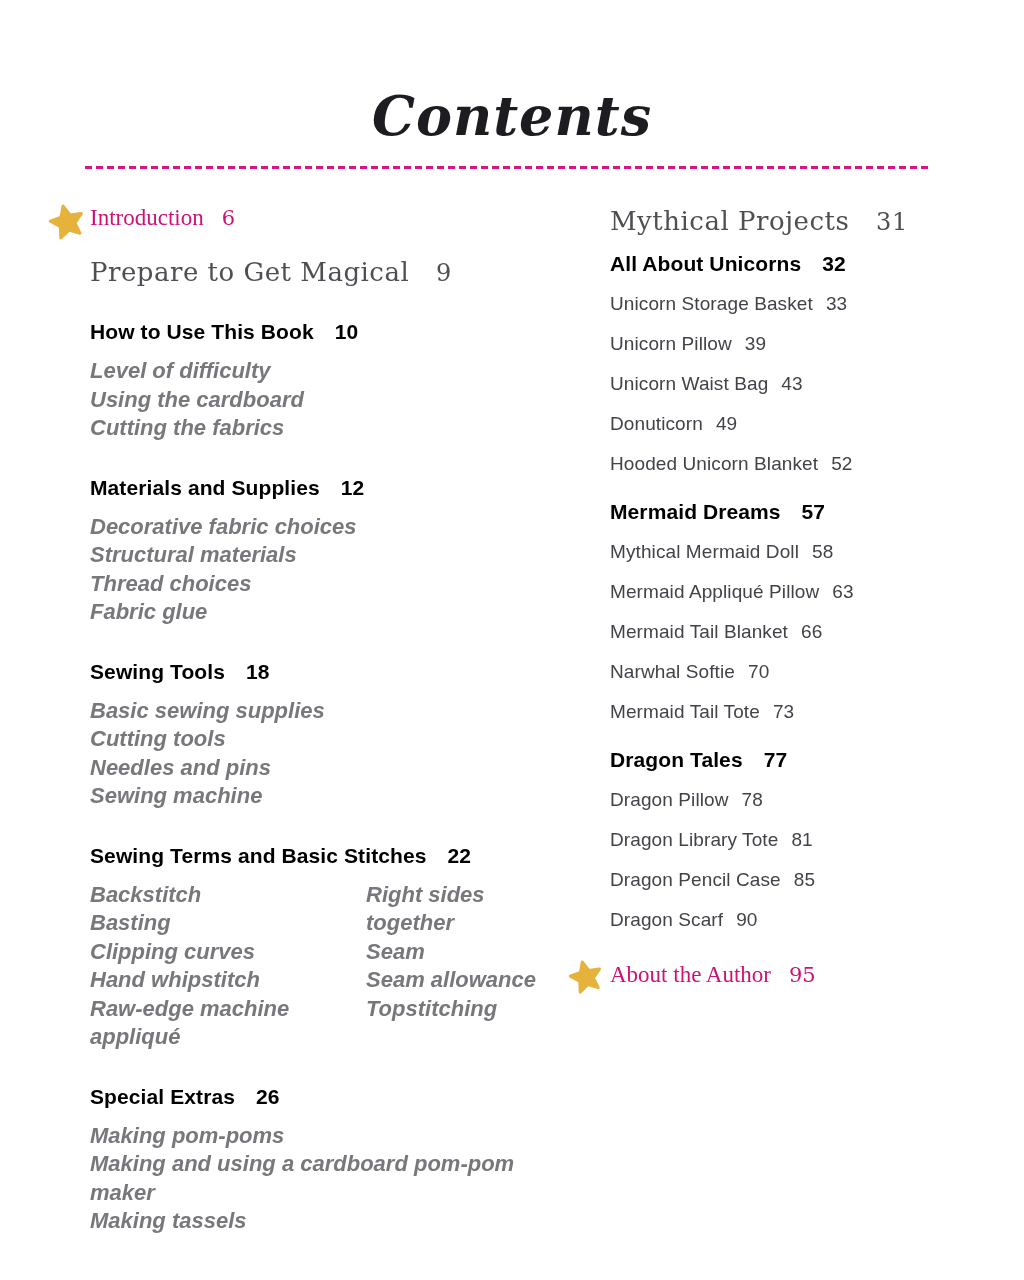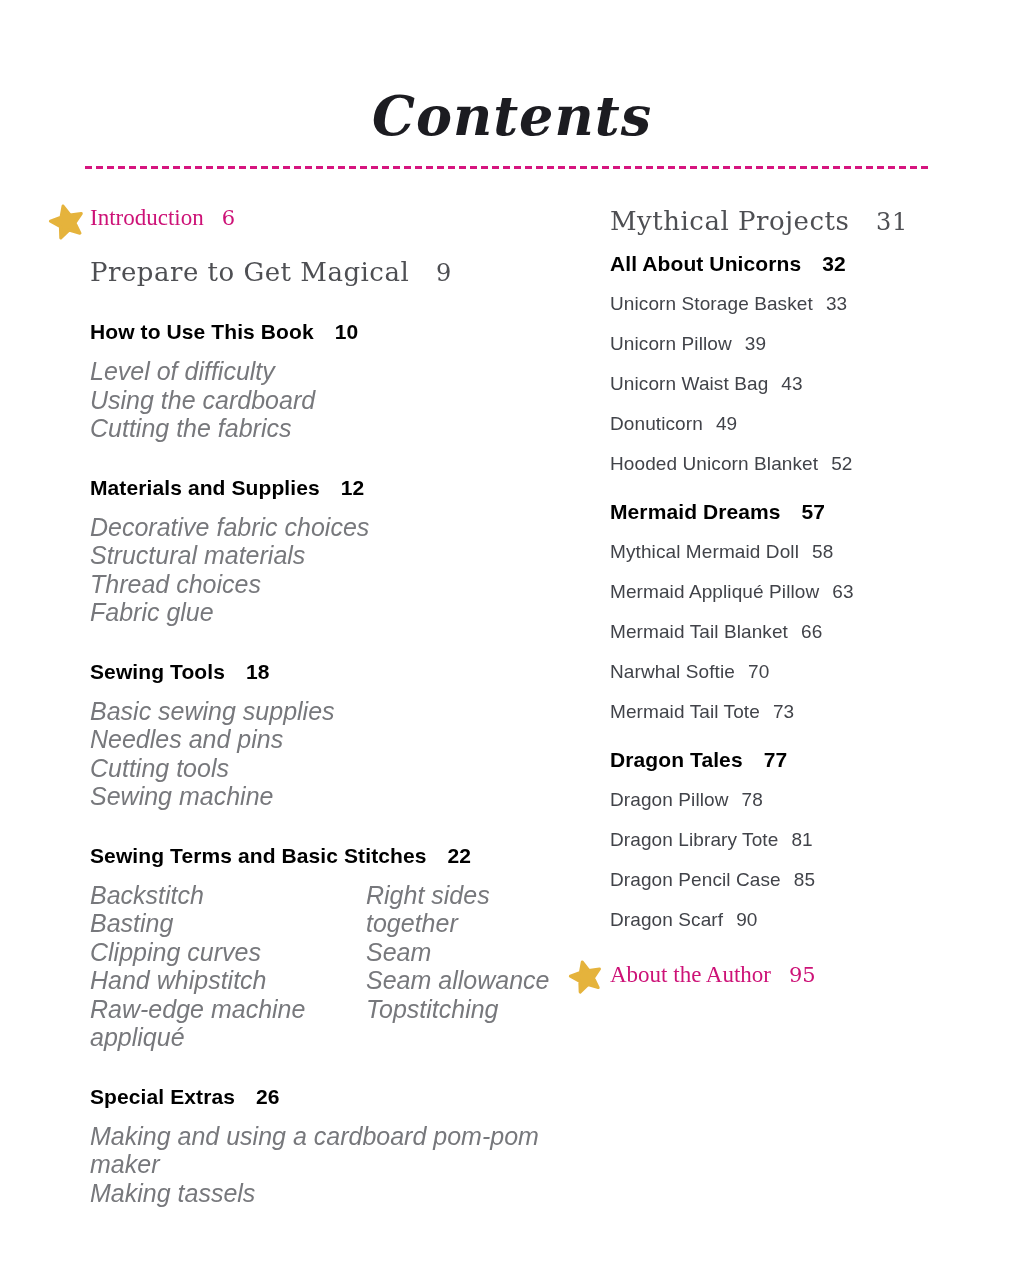--- a/index.html
+++ b/index.html
@@ -90,23 +90,24 @@
     letter-spacing: 0.1px;
   }
   .section-heading .pg { margin-left: 15px; }
   .sub-list {
     list-style: none;
     margin: 13px 0 0 0;
     padding: 0;
   }
   .sub-list li {
     font-style: italic;
-    font-size: 25px;
+    font-size: 22px;
     line-height: 28.5px;
     color: #77787c;
+    font-weight: bold;
   }
   .stitch-cols { display: flex; margin-top: 13px; gap: 36px; }
   .stitch-cols .sub-list { margin-top: 0; }
   .stitch-cols .sub-list.first { width: 240px; flex: none; }
   .proj-list {
     list-style: none;
     margin: 8px 0 0 0;
     padding: 0;
   }
   .proj-list li {
@@ -163,22 +164,22 @@
       <li>Thread choices</li>
       <li>Fabric glue</li>
     </ul>
 
     <div class="section-heading">
       <span>Sewing Tools</span>
       <span class="pg">18</span>
     </div>
     <ul class="sub-list">
       <li>Basic sewing supplies</li>
+      <li>Cutting tools</li>
       <li>Needles and pins</li>
-      <li>Cutting tools</li>
       <li>Sewing machine</li>
     </ul>
 
     <div class="section-heading">
       <span>Sewing Terms and Basic Stitches</span>
       <span class="pg">22</span>
     </div>
     <div class="stitch-cols">
       <ul class="sub-list first">
         <li>Backstitch</li>
@@ -193,20 +194,21 @@
         <li>Seam allowance</li>
         <li>Topstitching</li>
       </ul>
     </div>
 
     <div class="section-heading">
       <span>Special Extras</span>
       <span class="pg">26</span>
     </div>
     <ul class="sub-list">
+      <li>Making pom-poms</li>
       <li>Making and using a cardboard pom-pom maker</li>
       <li>Making tassels</li>
     </ul>
 
   </div>
 
   <div class="col-right">
 
     <div class="part-heading">
       <span>Mythical Projects</span>

